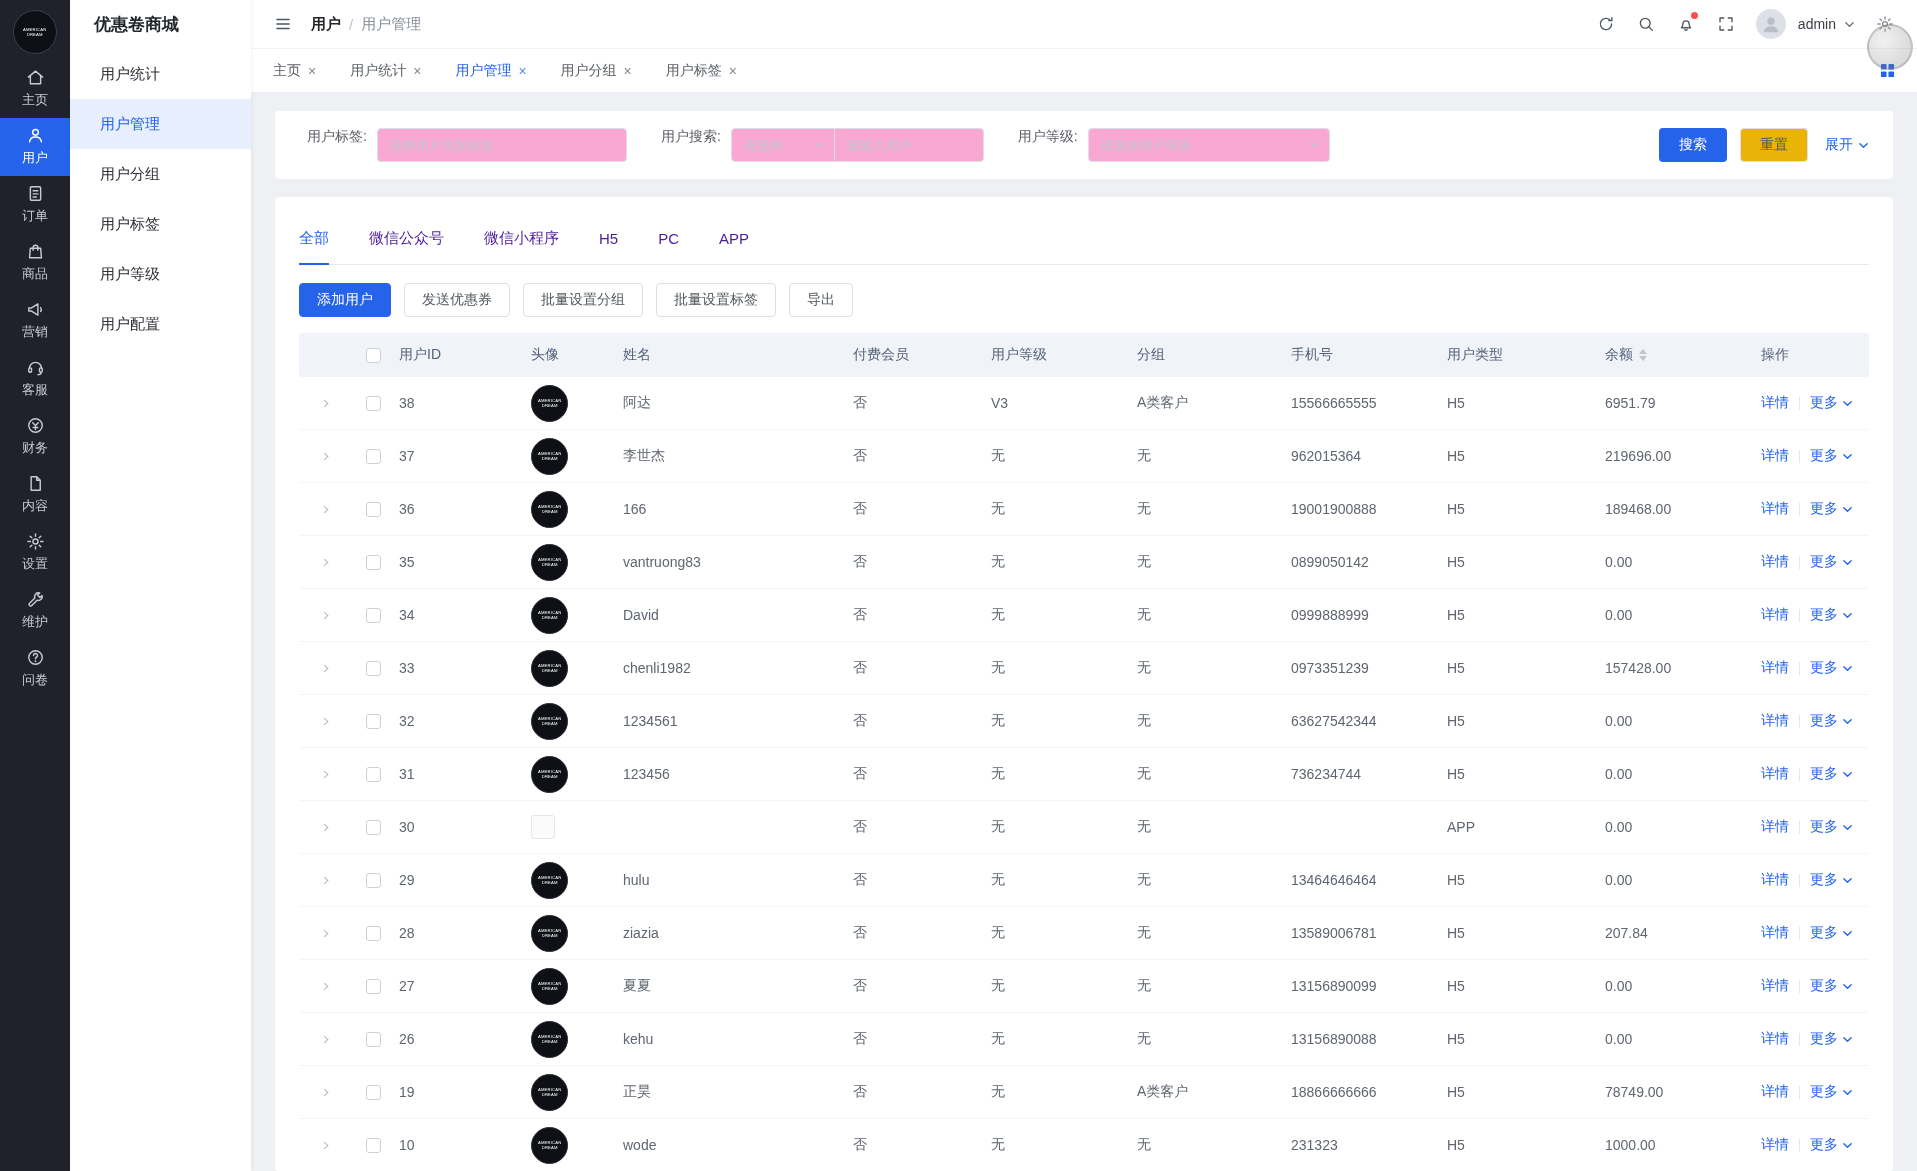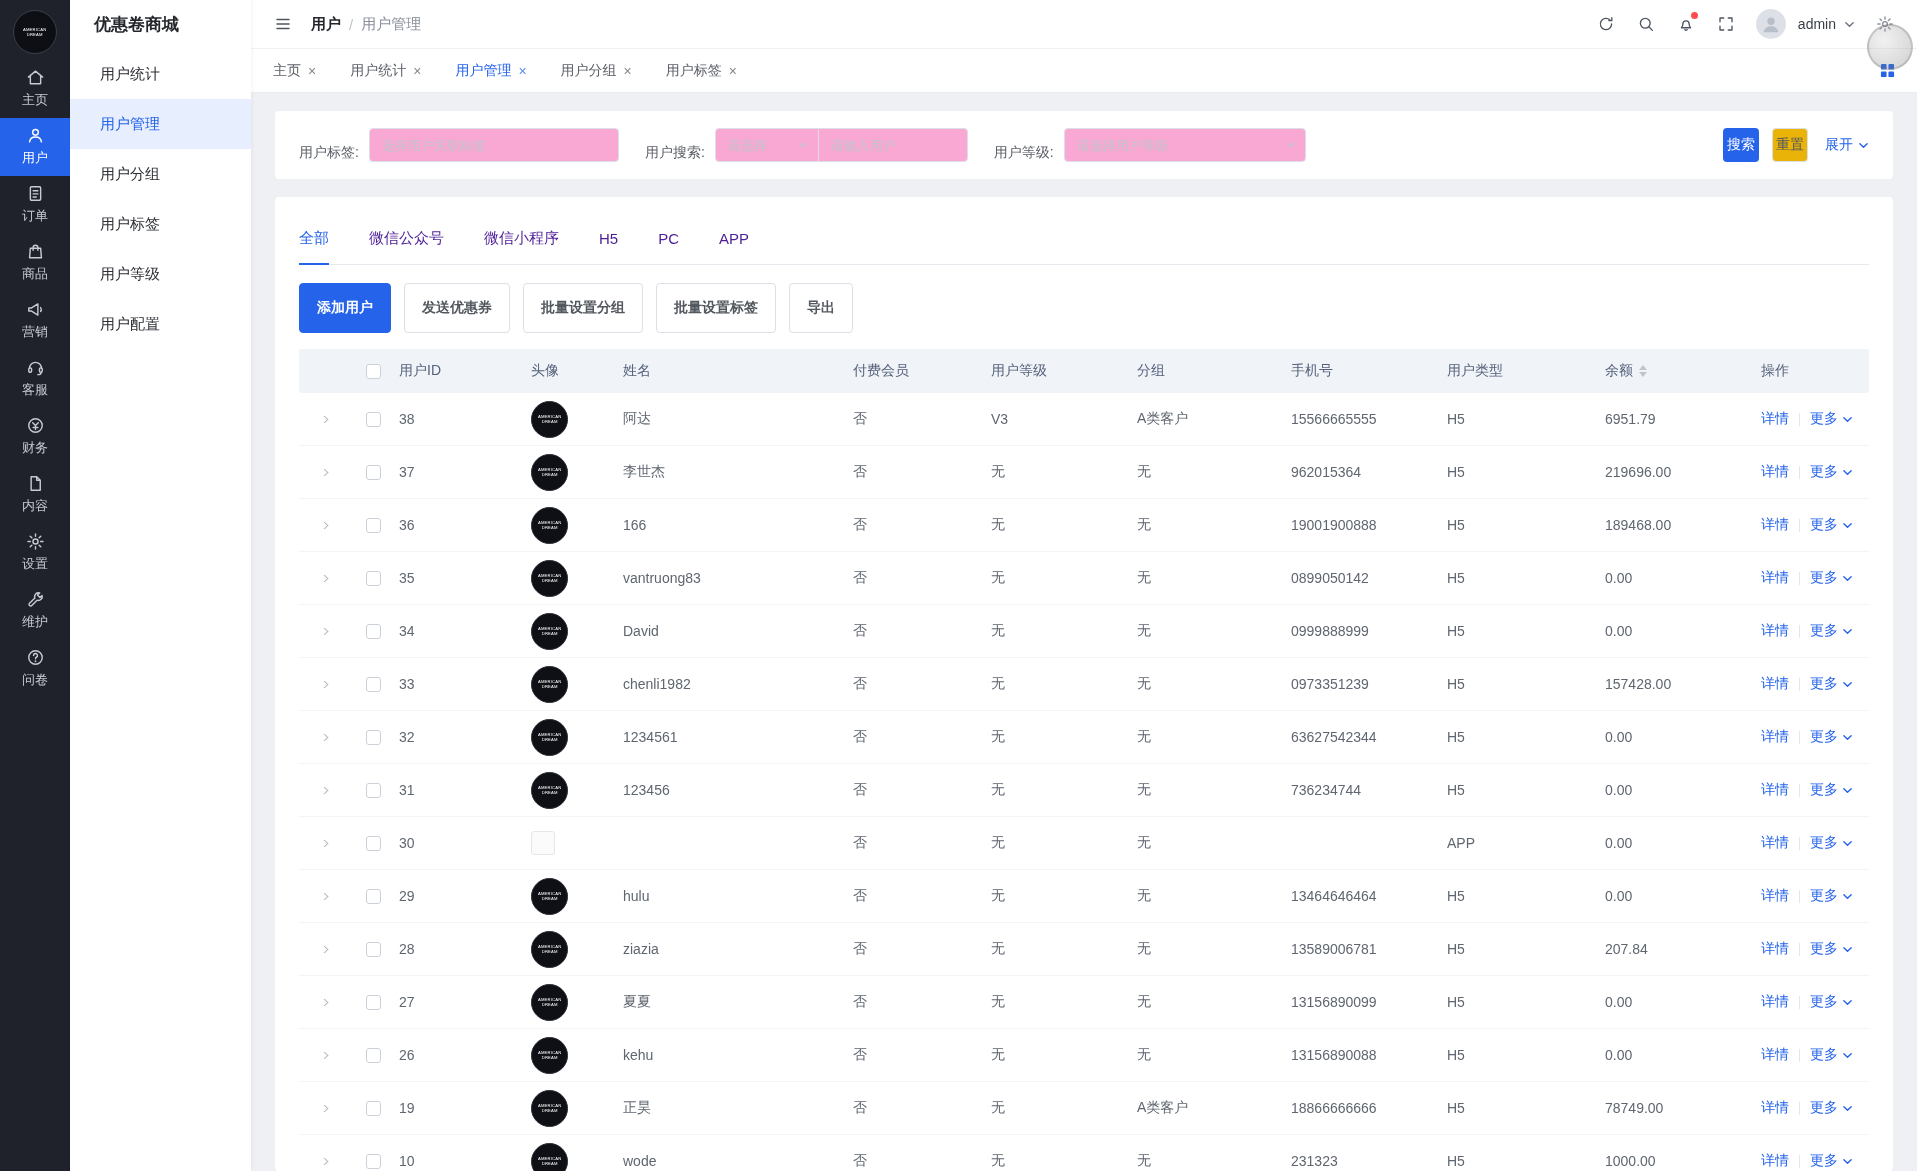--- a/index.html
+++ b/index.html
@@ -61,49 +61,49 @@
   .grid-btn{ margin-left:auto; color:var(--blue); cursor:pointer; display:inline-flex; }
   .grid-btn svg{ width:15px; height:15px; }
 
   .watermark{ position:absolute; top:24px; right:4px; width:46px; height:46px; border-radius:50%;
     border:2px solid rgba(110,110,110,.28);
     background:radial-gradient(circle at 35% 35%, rgba(200,200,200,.25), rgba(90,90,90,.28)); z-index:6; }
 
   
   .content{ flex:1; min-height:0; padding:18px 24px 0; display:flex; flex-direction:column; gap:18px; }
   .filter-card{ background:#fff; border-radius:4px; padding:17px 24px; display:flex; align-items:center; }
-  .f-sec{ display:flex; align-items:flex-end; margin-right:26px; }
+  .f-sec{ display:flex; align-items:flex-start; margin-right:26px;margin-left:8px; }
   .f-label{ font-size:14px; color:#5a5e66; margin-right:10px; white-space:nowrap; }
   .f-input{ height:34px; border:1px solid var(--border); border-radius:4px; padding:0 12px; font-size:13px;
     color:var(--text); outline:none; background:#f9a8d4; font-family:inherit; }
   .f-input::placeholder{ color:#c0c4cc; }
   .w-tag{ width:250px; }
   .select-wrap{ position:relative; display:inline-flex; }
   .select-wrap .caret{ position:absolute; right:10px; top:50%; transform:translateY(-50%); color:#c0c4cc; pointer-events:none; display:inline-flex; }
   .select-wrap .caret svg{ width:11px; height:11px; }
   .w-level .f-input{ width:242px; cursor:pointer; }
   .compound{ display:inline-flex; }
   .w-ssel .f-input{ width:104px; border-top-right-radius:0; border-bottom-right-radius:0; cursor:pointer; }
   .w-sinput{ width:150px; border-top-left-radius:0; border-bottom-left-radius:0; margin-left:-1px; }
   .f-right{ margin-left:auto; display:flex; align-items:center; gap:13px; }
-  .btn{ height:34px; border-radius:4px; font-size:14px; padding:0 3px; cursor:pointer; border:1px solid transparent; font-family:inherit; }
+  .btn{ height:34px; border-radius:4px; font-size:14px; padding:0 19px; cursor:pointer; border:1px solid transparent; font-family:inherit; }
   .btn.primary{ background:var(--blue); color:#fff; }
   .btn.plain{ background:#eab308; border-color:var(--border); color:#53585f; }
   .expand{ display:flex; align-items:center; gap:5px; color:var(--blue); font-size:14px; cursor:pointer; margin-left:4px; }
   .expand svg{ width:11px; height:11px; }
 
   
   .table-card{ background:#fff; border-radius:4px; padding:16px 24px 24px; flex:1; min-height:0; overflow:hidden; }
   .type-tabs{ display:flex; gap:40px; height:52px; align-items:stretch; border-bottom:1px solid #e6e9ee; }
   .type-tab{ display:flex; align-items:center; font-size:15px; color:#4c1d95; cursor:pointer; position:relative; }
   .type-tab.active{ color:var(--blue); }
   .type-tab.active::after{ content:''; position:absolute; left:0; right:0; bottom:-1px; height:2px; background:var(--blue); }
   .actions{ display:flex; gap:13px; margin:18px 0 16px; }
-  .action-btn{ height:50px; border-radius:4px; font-size:14px; padding:0 17px; cursor:pointer;
-    background:#fff; border:1px solid var(--border); color:#53585f; font-family:inherit;font-weight:bold; }
+  .action-btn{ height:34px; border-radius:4px; font-size:14px; padding:0 17px; cursor:pointer;
+    background:#fff; border:1px solid var(--border); color:#53585f; font-family:inherit; }
   .action-btn.primary{ background:var(--blue); border-color:var(--blue); color:#fff; }
 
   .grid{ display:grid; grid-template-columns:54px 46px 132px 92px 230px 138px 146px 154px 156px 158px 156px minmax(0,1fr); align-items:center; }
   .t-head{ height:44px; background:#f0f4f9; border-radius:2px; color:#55617a; font-size:14px; }
   .cell{ padding-right:6px; font-size:14px; white-space:nowrap; overflow:hidden; text-overflow:ellipsis; color:var(--text2); }
   .t-head .cell{ color:#55617a; }
   .c-arrow{ display:flex; justify-content:center; }
   .c-check{ display:flex; justify-content:center; }
   .t-row{ height:53px; border-bottom:1px solid #f3f4f6; }
   .chev{ width:7px; height:7px; border-top:1.6px solid #b3b8c0; border-right:1.6px solid #b3b8c0;

